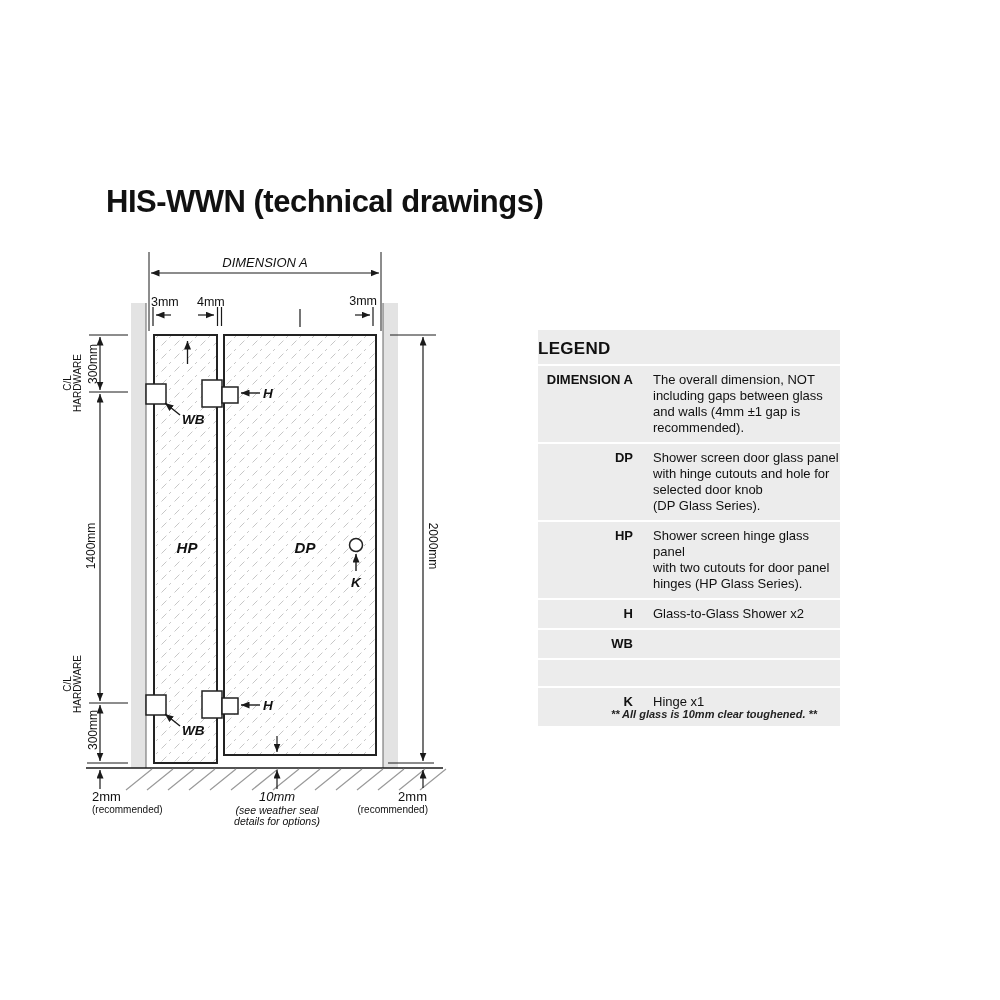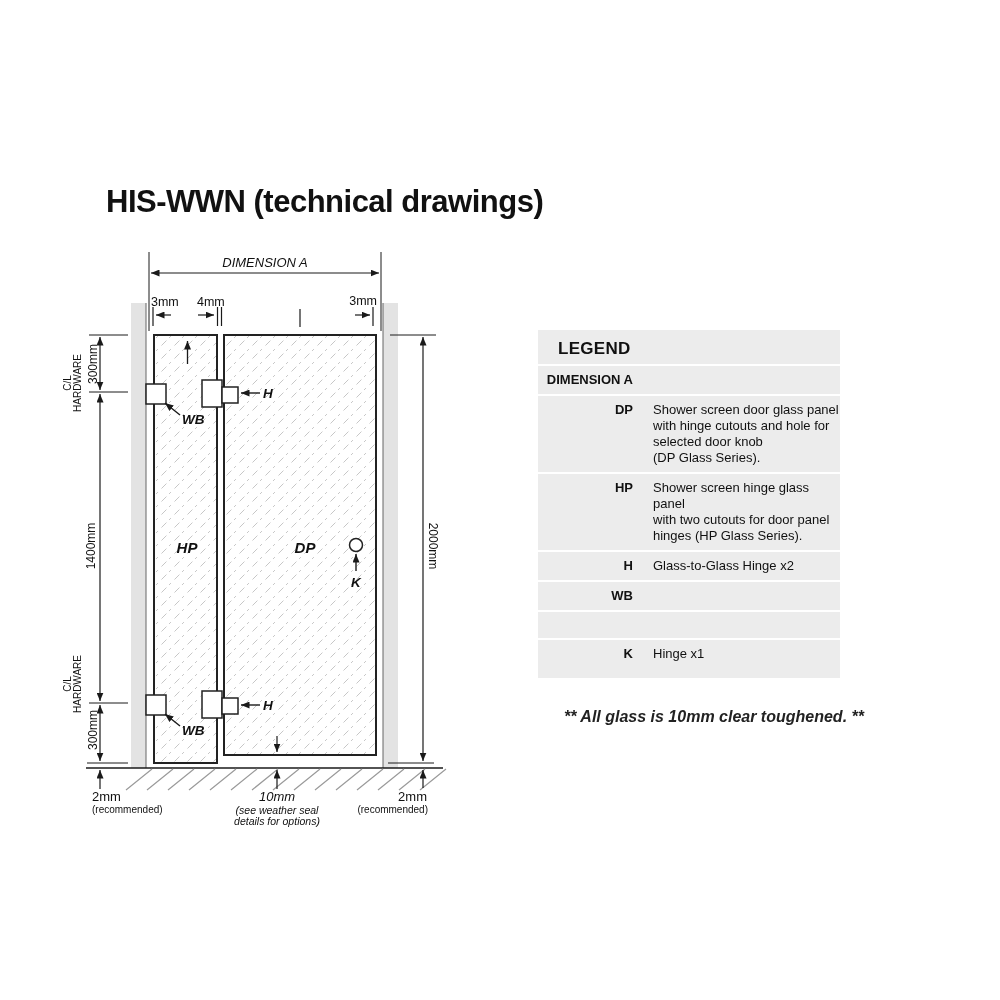--- a/index.html
+++ b/index.html
@@ -15,29 +15,29 @@
   .t12{font-size:12px;}
   .t125{font-size:12.5px;}
   .t13{font-size:13px;}
   .t135{font-size:13.5px;}
   .t15{font-size:15px;}
   .ti{font-style:italic;}
   .tb{font-weight:bold;}
   
   #legend{position:absolute;left:538px;top:330px;width:302px;background:#ececec;
           font-size:13px;line-height:16px;}
-  #legend h2{margin:0;padding:11px 0 7px 20px;font-size:17px;letter-spacing:.3px;color:#111;}
+  #legend h2{margin:0;padding:11px 0 7px 0;font-size:17px;letter-spacing:.3px;color:#111;}
   .lrow{display:flex;border-top:2px solid #ffffff;padding:6px 0 6px 0;}
   .lrow .term{flex:0 0 95px;text-align:right;font-weight:bold;}
   .lrow .desc{margin-left:20px;white-space:pre-line;flex:1;}
   .lrow .desc.nowrap{white-space:nowrap;overflow:visible;}
   .lrow.empty{min-height:14px;}
   .lrow.last{padding-bottom:16px;}
   #footnote{position:absolute;left:538px;top:708px;width:352px;text-align:center;
-            font-size:16px;font-style:italic;font-weight:bold;color:#222;}
+            font-size:11px;font-style:italic;font-weight:bold;color:#222;}
 </style>
 </head>
 <body>
 
 <div id="page">
 
   <div id="title">HIS-WWN (technical drawings)</div>
 
   <svg id="drawing-svg" viewBox="0 0 1000 1000" xmlns="http://www.w3.org/2000/svg">
     <defs>
@@ -142,37 +142,41 @@
     <text class="t11 ti" x="277" y="814" text-anchor="middle">(see weather seal</text>
     <text class="t11 ti" x="277" y="825" text-anchor="middle">details for options)</text>
     <text class="t13" x="427" y="801" text-anchor="end">2mm</text>
     <text class="t10" x="428" y="813" text-anchor="end">(recommended)</text>
   </svg>
 
   <div id="legend">
     <h2>LEGEND</h2>
     <div class="lrow">
       <div class="term">DIMENSION A</div>
+      <div class="desc">The overall dimension, NOT
+including gaps between glass
+and walls (4mm ±1 gap is
+recommended).</div>
     </div>
     <div class="lrow">
       <div class="term">DP</div>
       <div class="desc">Shower screen door glass panel
 with hinge cutouts and hole for
 selected door knob
 (DP Glass Series).</div>
     </div>
     <div class="lrow">
       <div class="term">HP</div>
       <div class="desc">Shower screen hinge glass panel
 with two cutouts for door panel
 hinges (HP Glass Series).</div>
     </div>
     <div class="lrow">
       <div class="term">H</div>
-      <div class="desc">Glass-to-Glass Hinge x2</div>
+      <div class="desc">Glass-to-Glass Shower x2</div>
     </div>
     <div class="lrow">
       <div class="term">WB</div>
     </div>
     <div class="lrow empty">
       <div class="term"></div>
       <div class="desc"></div>
     </div>
     <div class="lrow last">
       <div class="term">K</div>

